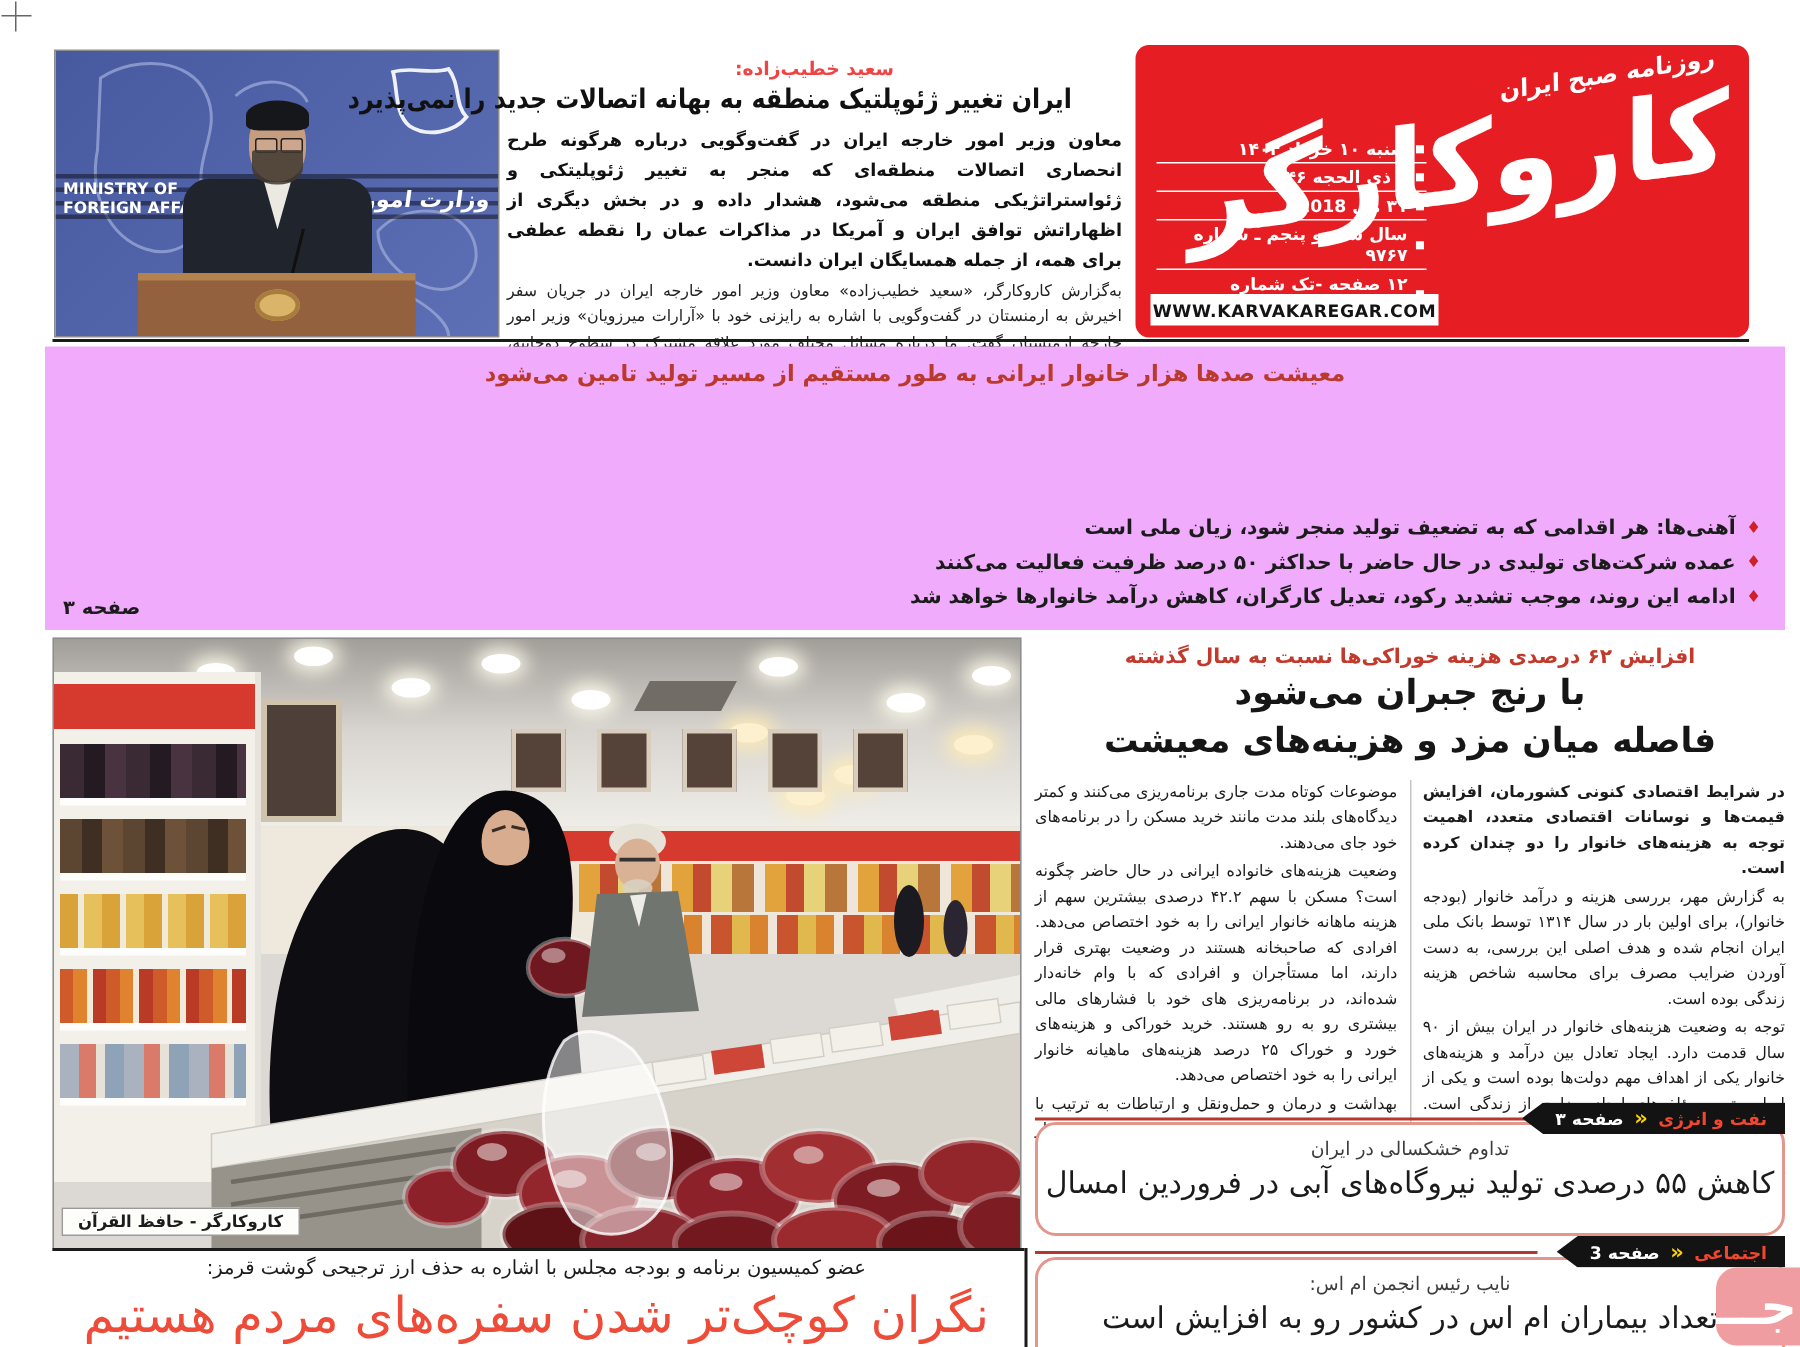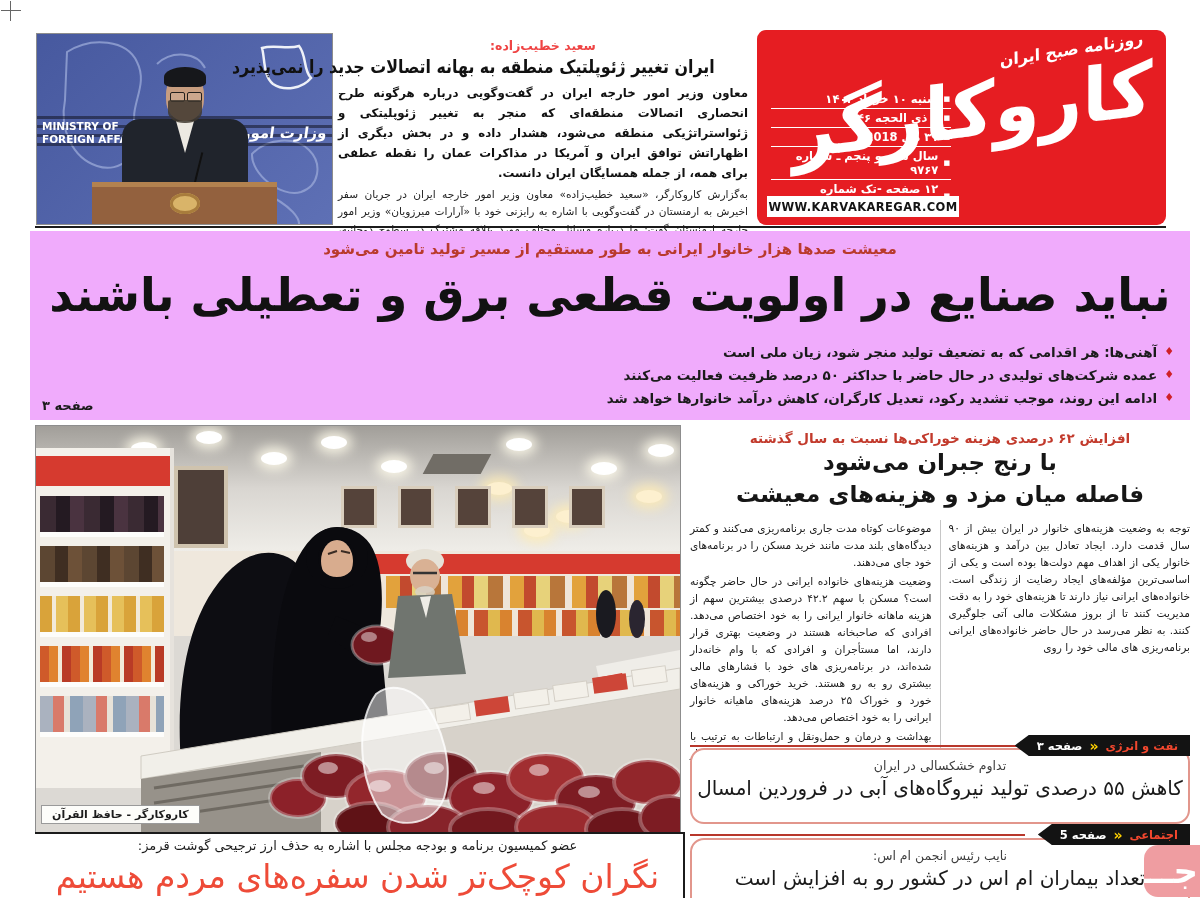--- a/index.html
+++ b/index.html
@@ -203,21 +203,20 @@
           <span>۱۲ صفحه -تک شماره ۸۰۰۰۰ریال</span>
         </div>
     </div>
     <div class="mh-site">WWW.KARVAKAREGAR.COM</div>
   </section>
 
   <div class="rule-top"></div>
 
   <section class="lead-band" dir="rtl">
     <div class="lb-kicker">معیشت صدها هزار خانوار ایرانی به طور مستقیم از مسیر تولید تامین می‌شود</div>
-    <h1 class="lb-headline">نباید صنایع در اولویت قطعی برق و تعطیلی باشند</h1>
     <div class="lb-bullets">
       <div class="lb-b">
           <span class="dia">♦</span>
           <span>آهنی‌ها: هر اقدامی که به تضعیف تولید منجر شود، زیان ملی است</span>
         </div>
       <div class="lb-b">
           <span class="dia">♦</span>
           <span>عمده شرکت‌های تولیدی در حال حاضر با حداکثر ۵۰ درصد ظرفیت فعالیت می‌کنند</span>
         </div>
       <div class="lb-b">
@@ -322,20 +321,22 @@
     </svg>
     <div class="cap" dir="rtl">کاروکارگر - حافظ القرآن</div>
   </section>
 
   <section class="cost" dir="rtl">
     <div class="c-kicker">افزایش ۶۲ درصدی هزینه خوراکی‌ها نسبت به سال گذشته</div>
     <div class="c-h1">با رنج جبران می‌شود</div>
     <div class="c-h1">فاصله میان مزد و هزینه‌های معیشت</div>
     <div class="c-cols">
       <div class="c-col c-col-r">
+        <p class="bold1">در شرایط اقتصادی کنونی کشورمان، افزایش قیمت‌ها و نوسانات اقتصادی متعدد، اهمیت توجه به هزینه‌های خانوار را دو چندان کرده است.</p>
+        <p>به گزارش مهر، بررسی هزینه و درآمد خانوار (بودجه خانوار)، برای اولین بار در سال ۱۳۱۴ توسط بانک ملی ایران انجام شده و هدف اصلی این بررسی، به دست آوردن ضرایب مصرف برای محاسبه شاخص هزینه زندگی بوده است.</p>
         <p>توجه به وضعیت هزینه‌های خانوار در ایران بیش از ۹۰ سال قدمت دارد. ایجاد تعادل بین درآمد و هزینه‌های خانوار یکی از اهداف مهم دولت‌ها بوده است و یکی از اساسی‌ترین مؤلفه‌های ایجاد رضایت از زندگی است. خانواده‌های ایرانی نیاز دارند تا هزینه‌های خود را به دقت مدیریت کنند تا از بروز مشکلات مالی آتی جلوگیری کنند. به نظر می‌رسد در حال حاضر خانواده‌های ایرانی برنامه‌ریزی های مالی خود را روی</p>
       </div>
       <div class="c-col c-col-l">
         <p>موضوعات کوتاه مدت جاری برنامه‌ریزی می‌کنند و کمتر دیدگاه‌های بلند مدت مانند خرید مسکن را در برنامه‌های خود جای می‌دهند.</p>
         <p>وضعیت هزینه‌های خانواده ایرانی در حال حاضر چگونه است؟ مسکن با سهم ۴۲.۲ درصدی بیشترین سهم از هزینه ماهانه خانوار ایرانی را به خود اختصاص می‌دهد. افرادی که صاحبخانه هستند در وضعیت بهتری قرار دارند، اما مستأجران و افرادی که با وام خانه‌دار شده‌اند، در برنامه‌ریزی های خود با فشارهای مالی بیشتری رو به رو هستند. خرید خوراکی و هزینه‌های خورد و خوراک ۲۵ درصد هزینه‌های ماهیانه خانوار ایرانی را به خود اختصاص می‌دهد.</p>
         <p>بهداشت و درمان و حمل‌ونقل و ارتباطات به ترتیب با سهم ۹ درصد و هشت درصد در رتبه‌های بعدی قرار می‌گیرد. سهم لوازم، اثاث و خدمات همراه با هزینه پوشاک و کفش تقریبا معادل سه درصد است.</p>
         <div class="c-cont">ادامه در همین صفحه</div>
       </div>
     </div>
   </section>
@@ -348,21 +349,21 @@
   </div>
   <div class="refbox b1" dir="rtl">
     <div class="rb-kicker">تداوم خشکسالی در ایران</div>
     <div class="rb-head">کاهش ۵۵ درصدی تولید نیروگاه‌های آبی در فروردین امسال</div>
   </div>
 
   <div class="tag-rule" style="top:834px"></div>
   <div class="tag" style="top:824px" dir="rtl">
     <span class="tcat">اجتماعی</span>
     <span class="tchev">«</span>
-    <span class="tpg">صفحه 5</span>
+    <span class="tpg">صفحه 3</span>
   </div>
   <div class="refbox b2" dir="rtl">
     <div class="rb-kicker">نایب رئیس انجمن ام اس:</div>
     <div class="rb-head">تعداد بیماران ام اس در کشور رو به افزایش است</div>
   </div>
   <div class="wm" dir="rtl">
     <span>جـــــار</span>
   </div>
 
   <div class="rule-bottom"></div>

